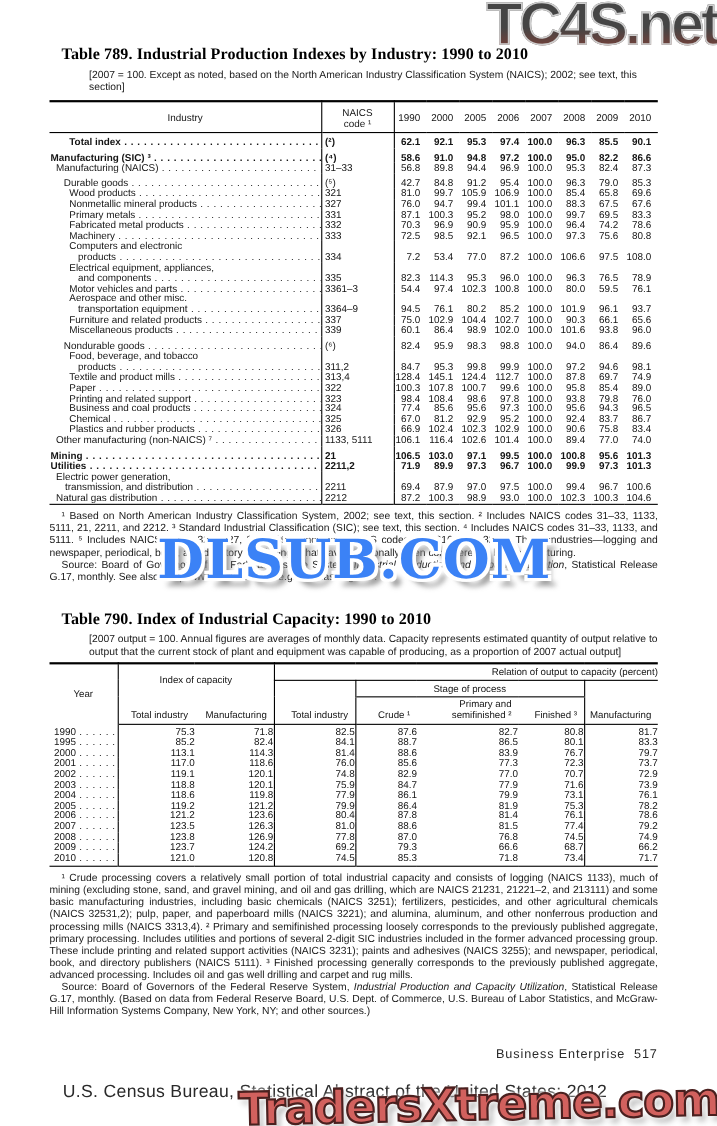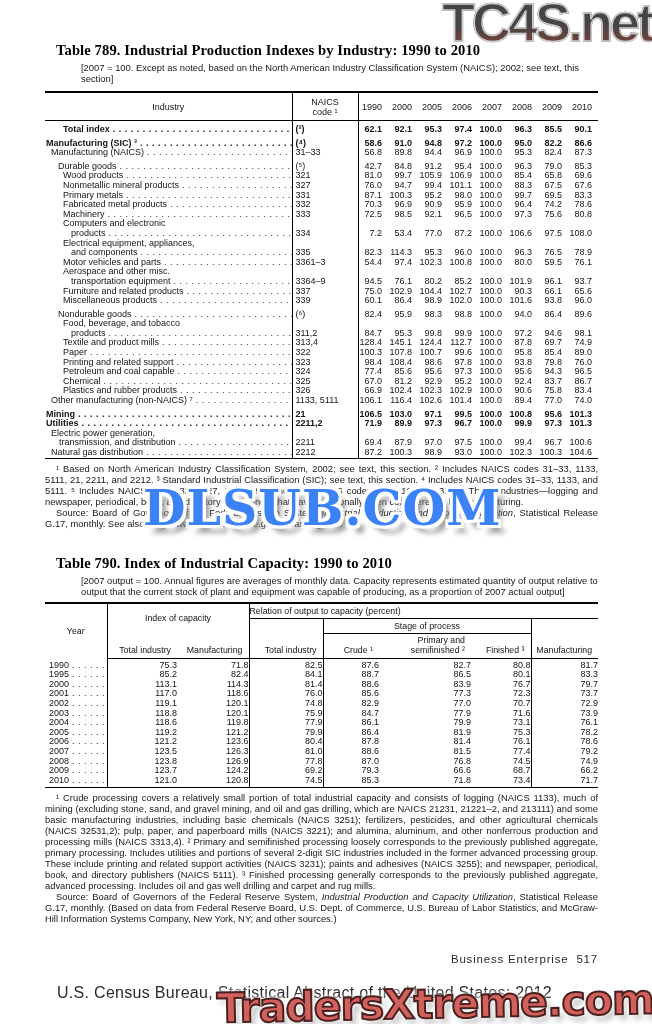--- a/index.html
+++ b/index.html
@@ -34,21 +34,21 @@
   .fn{margin-top:4px;font-size:9.4px;line-height:11px;text-align:justify;color:#181818;position:relative;}
   .fn p{margin:0;text-indent:11px;}
   .it{font-style:italic;}
 
   .t790{margin-top:5px;border-top:2px solid #000;border-bottom:1.8px solid #000;font-size:9px;}
   .t790 thead th,.t790 thead td{font-weight:normal;font-size:8.8px;line-height:10px;padding:2px 0;}
   .t790 thead tr.leaf th{border-bottom:1.2px solid #000;vertical-align:bottom;
        text-align:right;padding:1px 6px 3px 0;}
   .y-head{border-right:1px solid #000;text-align:center;vertical-align:middle;}
   .ioc{border-right:1.8px solid #000;text-align:center;vertical-align:middle;}
-  .rel{border-bottom:1px solid #000;text-align:left;}
+  .rel{border-bottom:1px solid #000;text-align:right;}
   .blank1{border-right:1px solid #000;}
   .stage{border-bottom:1px solid #000;text-align:center;}
   .blank2{border-left:1px solid #000;}
   .t790 thead .l-man1{border-right:1.8px solid #000;}
   .t790 thead .l-ti2{border-right:1px solid #000;}
   .t790 thead .l-prim{text-align:center;padding-right:0;}
   .t790 thead .l-fin{border-right:1px solid #000;}
   .t790 td{padding:0;vertical-align:bottom;line-height:9.6px;}
   .t790 td.c-year{border-right:1px solid #000;padding-left:4px;}
   .t790 td.cv1{border-right:1.8px solid #000;}
@@ -397,21 +397,21 @@
           <td class="num">108.4</td>
           <td class="num">98.6</td>
           <td class="num">97.8</td>
           <td class="num">100.0</td>
           <td class="num">93.8</td>
           <td class="num">79.8</td>
           <td class="num">76.0</td>
         </tr>
         <tr>
           <td class="lbl">
-            <div class="ln lv3 leader"><span class="txt">Petroleum and coal capable</span></div>
+            <div class="ln lv3 leader"><span class="txt">Business and coal products</span></div>
           </td>
           <td class="naics">324</td>
           <td class="num">77.4</td>
           <td class="num">85.6</td>
           <td class="num">95.6</td>
           <td class="num">97.3</td>
           <td class="num">100.0</td>
           <td class="num">95.6</td>
           <td class="num">94.3</td>
           <td class="num">96.5</td>

